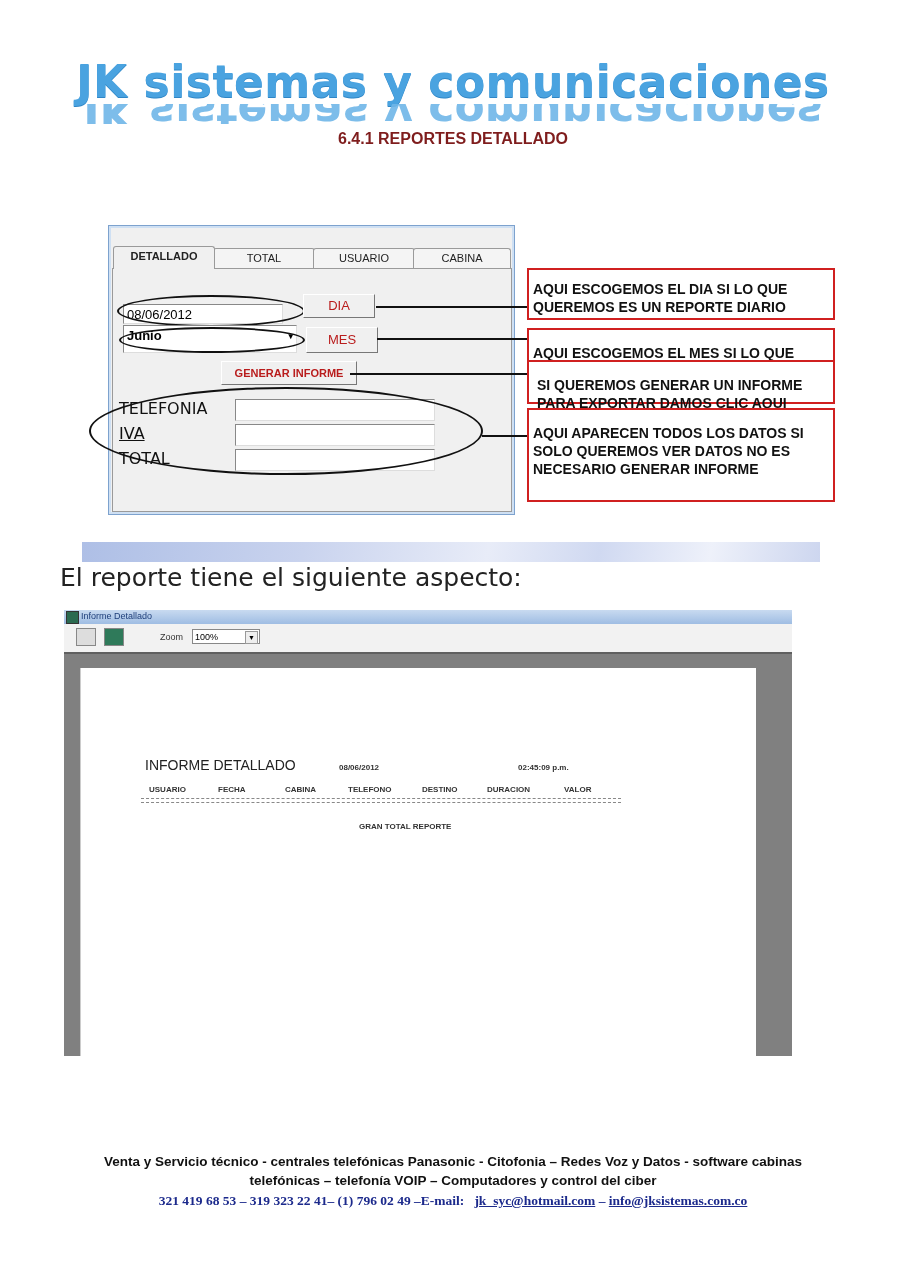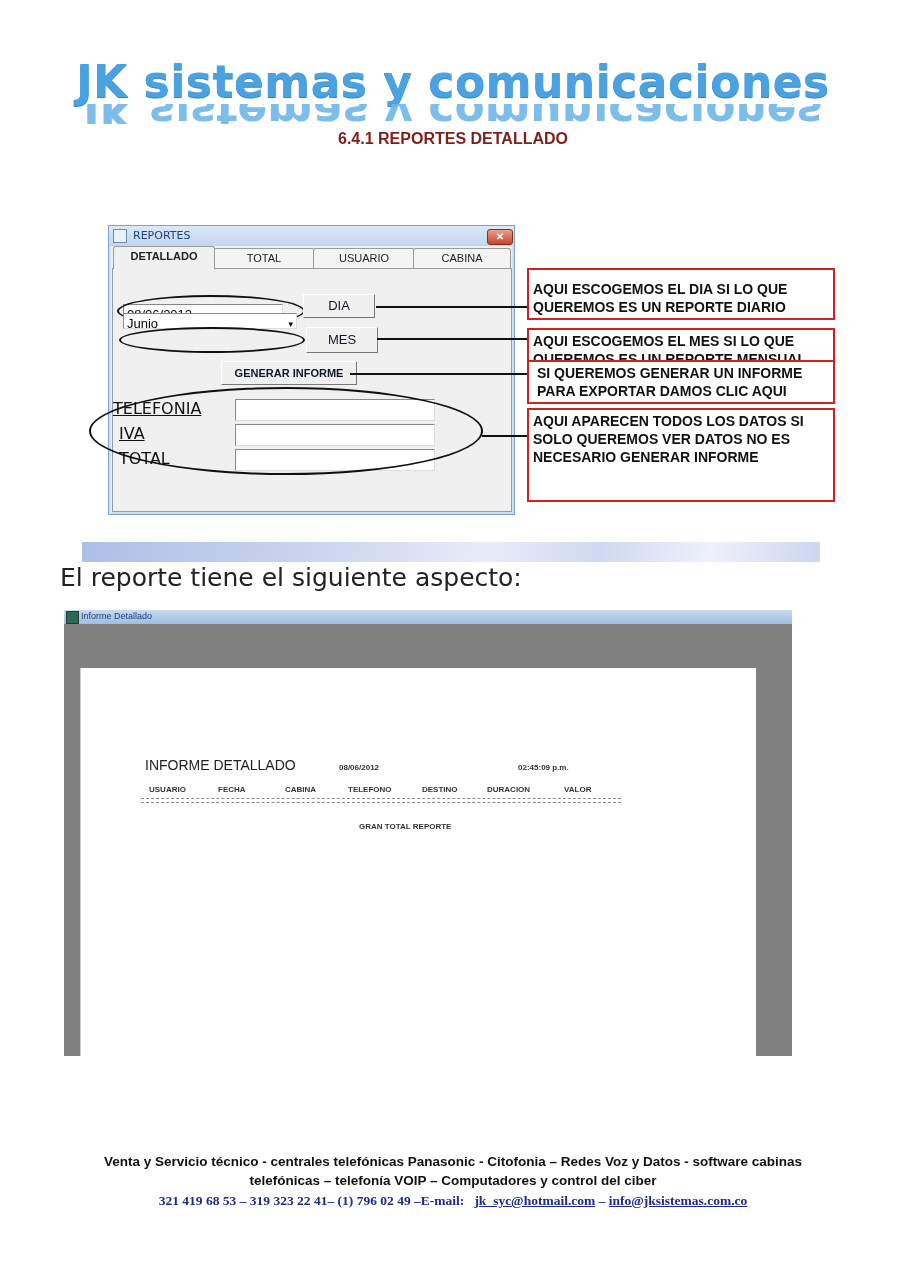--- a/index.html
+++ b/index.html
@@ -31,27 +31,27 @@
   .tabs { left:2px; top:20px; width:342px; height:22px; }
   .tab { position:absolute; top:2px; height:19px; border:1px solid #9a9a9a; border-bottom:none;
          background:#f4f4f4; font-size:11px; text-align:center; line-height:19px; color:#222;
          border-radius:3px 3px 0 0; }
   .tab.active { top:0; height:22px; background:#f0f0f0; font-weight:bold; z-index:2; }
   .tab-panel { left:3px; top:42px; width:398px; height:242px; border:1px solid #9a9a9a; background:#f0f0f0; }
 
   .field { position:absolute; background:#fff; border:1px solid #888; border-right-color:#ddd; border-bottom-color:#ddd;
            font-size:13px; padding-left:3px; box-sizing:border-box; }
   .btn { position:absolute; background:#f0f0f0; border:1px solid #fff; border-right-color:#777; border-bottom-color:#777;
-         font-size:13px; text-align:center; box-sizing:border-box; color:#0f172a; }
+         font-size:13px; text-align:center; box-sizing:border-box; color:#b91c1c; }
   .ellipse { position:absolute; border:2px solid #111; border-radius:50%; box-sizing:border-box; }
   .lbl { position:absolute; font-size:16px; color:#111; font-family:"DejaVu Sans", sans-serif; }
 
   
   .callout { position:absolute; border:2px solid #d02020; box-sizing:border-box; background:#fff;
-             font-weight:bold; font-size:14px; color:#111; line-height:18px; padding:2px 4px; }
+             font-weight:bold; font-size:14px; color:#111; line-height:18px; padding:14px 4px; }
   .line { position:absolute; background:#111; height:1.5px; }
 
   .banner { left:82px; top:542px; width:738px; height:20px;
             background:linear-gradient(100deg,#aebfe6 0%,#c9d3ee 30%,#e8ecf8 55%,#d0d9f1 70%,#eef1fa 85%,#cdd6ef 100%); }
   .intro { left:60px; top:563px; font-size:25px; color:#222; font-family:"DejaVu Sans", sans-serif; }
 
   
   .rwin { left:64px; top:610px; width:728px; height:446px; background:#808080; }
   .rtitle { left:0; top:0; width:728px; height:14px; background:linear-gradient(#c8daf0,#9fbde3); }
   .rtitle-icon { left:2px; top:1px; width:11px; height:11px; background:#2a6a50; border:1px solid #333; }
@@ -78,47 +78,42 @@
 </head>
 <body>
 
 <div class="abs logo">JK sistemas y comunicaciones</div>
 <div class="abs logo-reflect">
     <span>JK sistemas y comunicaciones</span>
   </div>
 <div class="abs section-title">6.4.1 REPORTES DETALLADO</div>
 
 <div class="abs win">
-  <div class="abs win-titlebar">
-    <div class="abs win-icon"></div>
-    <div class="abs win-title">REPORTES</div>
-    <div class="abs win-close">✕</div>
-  </div>
   <div class="abs tabs">
     <div class="tab active" style="left:2px;width:100px;">DETALLADO</div>
     <div class="tab" style="left:102px;width:100px;">TOTAL</div>
     <div class="tab" style="left:202px;width:100px;">USUARIO</div>
     <div class="tab" style="left:302px;width:96px;">CABINA</div>
   </div>
   <div class="abs tab-panel">
 
     <div class="field" style="left:10px;top:35px;width:160px;height:20px;line-height:20px;">08/06/2012</div>
     <div class="ellipse" style="left:4px;top:26px;width:188px;height:32px;"></div>
     <div class="btn" style="left:190px;top:25px;width:72px;height:24px;line-height:22px;">DIA</div>
 
-    <div class="field" style="left:10px;top:44px;width:174px;height:16px;line-height:20px;font-weight:normal;">
+    <div class="field" style="left:10px;top:56px;width:174px;height:28px;line-height:20px;font-weight:bold;">
       <span>Junio</span>
       <span style="position:absolute;right:3px;top:0;font-size:9px;">▾</span>
     </div>
     <div class="ellipse" style="left:6px;top:58px;width:186px;height:26px;"></div>
     <div class="btn" style="left:193px;top:58px;width:72px;height:26px;line-height:24px;">MES</div>
 
     <div class="btn" style="left:108px;top:92px;width:136px;height:24px;line-height:22px;font-size:11px;font-weight:bold;">GENERAR INFORME</div>
 
-    <div class="lbl" style="left:0;top:130px;text-decoration:underline;">TELEFONIA</div>
+    <div class="lbl" style="left:6px;top:130px;">TELEFONIA</div>
     <div class="field" style="left:122px;top:130px;width:200px;height:22px;"></div>
     <div class="lbl" style="left:6px;top:155px;text-decoration:underline;">IVA</div>
     <div class="field" style="left:122px;top:155px;width:200px;height:22px;"></div>
     <div class="lbl" style="left:6px;top:180px;">TOTAL</div>
     <div class="field" style="left:122px;top:180px;width:200px;height:22px;"></div>
     <div class="ellipse" style="left:-24px;top:118px;width:394px;height:88px;"></div>
   </div>
 </div>
 
 <div class="line" style="left:376px;top:306px;width:152px;"></div>
@@ -131,20 +126,29 @@
 <div class="callout" style="left:527px;top:360px;width:308px;height:44px;padding-left:8px;">SI QUEREMOS GENERAR UN INFORME PARA EXPORTAR DAMOS CLIC AQUI</div>
 <div class="callout" style="left:527px;top:408px;width:308px;height:94px;">AQUI APARECEN TODOS LOS DATOS SI SOLO QUEREMOS VER DATOS NO ES NECESARIO GENERAR INFORME</div>
 
 <div class="abs banner"></div>
 <div class="abs intro">El reporte tiene el siguiente aspecto:</div>
 
 <div class="abs rwin">
   <div class="abs rtitle">
     <div class="abs rtitle-icon"></div>
     <div class="abs rtitle-text">Informe Detallado</div>
+  </div>
+  <div class="abs rtoolbar">
+    <div class="tb-btn" style="left:12px;"></div>
+    <div class="tb-btn" style="left:40px;background:#2f7a5a;"></div>
+    <div class="abs zoom-lbl">Zoom</div>
+    <div class="abs zoom-sel">
+      <span>100%</span>
+      <span class="zoom-arrow">▼</span>
+    </div>
   </div>
   <div class="abs page">
     <div class="abs rep-title">INFORME DETALLADO</div>
     <div class="rep-small" style="left:258px;top:95px;">08/06/2012</div>
     <div class="rep-small" style="left:437px;top:95px;">02:45:09 p.m.</div>
     <div class="rep-small" style="left:68px;top:117px;">USUARIO</div>
     <div class="rep-small" style="left:137px;top:117px;">FECHA</div>
     <div class="rep-small" style="left:204px;top:117px;">CABINA</div>
     <div class="rep-small" style="left:267px;top:117px;">TELEFONO</div>
     <div class="rep-small" style="left:341px;top:117px;">DESTINO</div>

